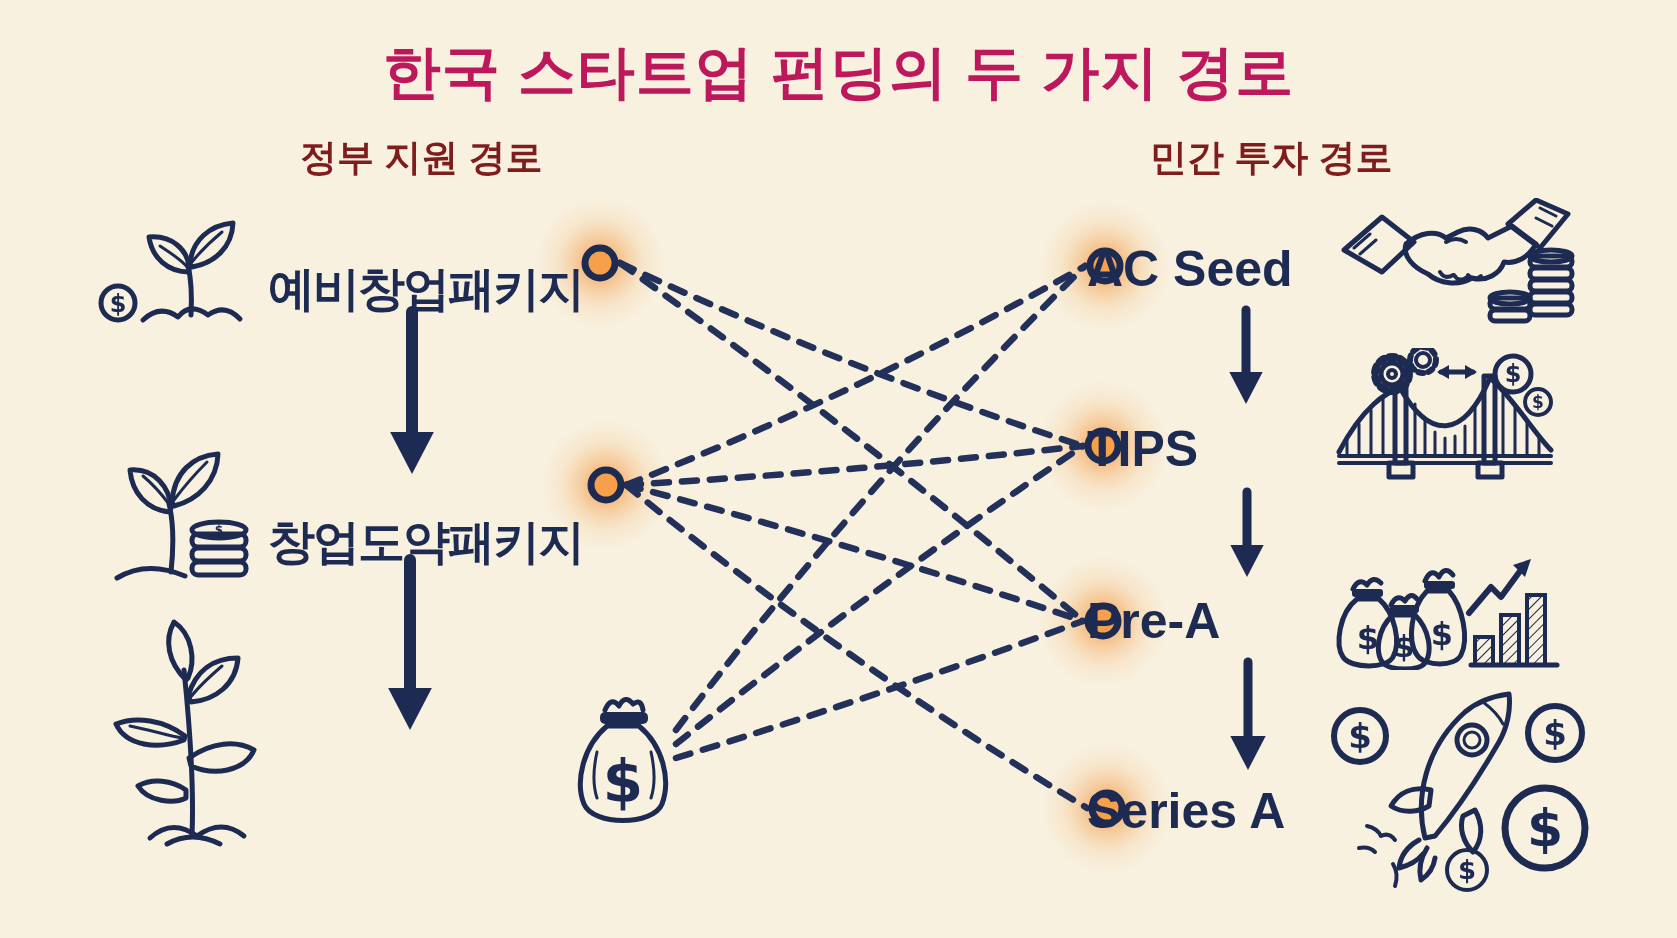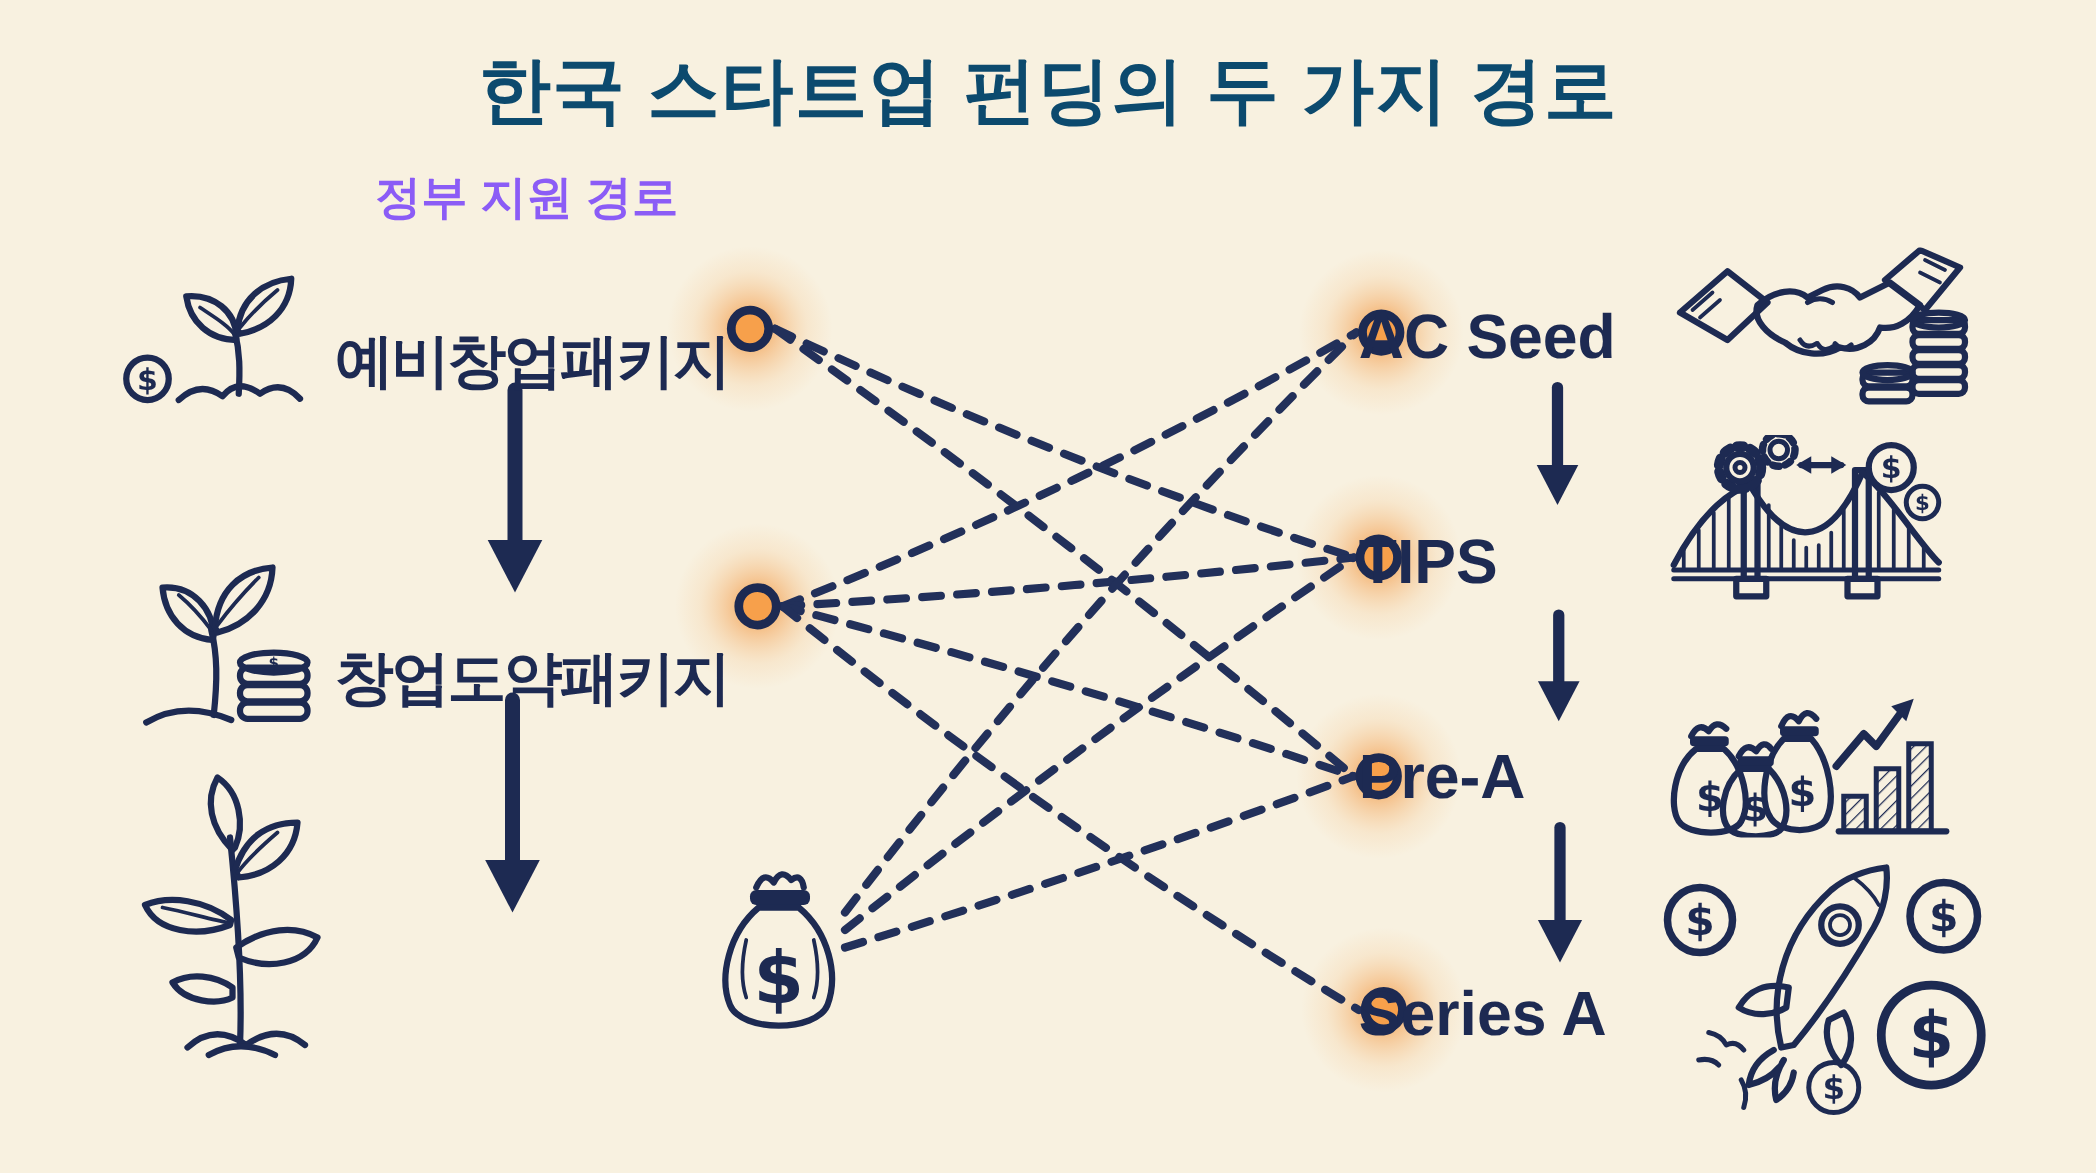--- a/index.html
+++ b/index.html
@@ -1,20 +1,20 @@
 <!DOCTYPE html>
 <html><head>
 <meta charset="utf-8">
 <style>
   html,body{margin:0;padding:0;background:#f8f1e0;}
   .canvas{position:relative;width:1677px;height:938px;background:#f8f1e0;overflow:hidden;
           font-family:"Liberation Sans","DejaVu Sans",sans-serif;color:#1d2a52;}
   .abs{position:absolute;}
-  .title{width:1677px;text-align:center;font-size:58px;font-weight:700;letter-spacing:1px;color:#0c4a6e;white-space:nowrap;}
-  .col-header{font-size:37px;font-weight:700;color:#8b5cf6;white-space:nowrap;}
+  .title{width:1677px;text-align:center;font-size:58px;font-weight:700;letter-spacing:1px;color:#be185d;white-space:nowrap;}
+  .col-header{font-size:37px;font-weight:700;color:#7f1d1d;white-space:nowrap;}
   .item-label{font-size:47px;font-weight:700;letter-spacing:-2px;color:#1d2a52;white-space:nowrap;margin-top:24px;}
   .stage-label{width:320px;text-align:left;font-size:50px;font-weight:700;color:#1d2a52;white-space:nowrap;}
   svg{display:block;}
   .s{stroke:#1d2a52;fill:none;stroke-width:5;stroke-linecap:round;stroke-linejoin:round;}
   .f{fill:#1d2a52;stroke:none;}
   .dollar{fill:#1d2a52;font-family:"DejaVu Sans","Liberation Sans",sans-serif;font-weight:700;text-anchor:middle;}
   #overlay{left:0;top:0;pointer-events:none;}
 </style>
 </head>
 <body>
@@ -58,20 +58,21 @@
       <circle cx="600" cy="263" r="15" fill="#f7a04b" stroke="#1d2a52" stroke-width="7"></circle>
       <circle cx="606" cy="485" r="15" fill="#f7a04b" stroke="#1d2a52" stroke-width="7"></circle>
       <circle cx="1105" cy="266" r="15" fill="#f7a04b" stroke="#1d2a52" stroke-width="7"></circle>
       <circle cx="1103" cy="446" r="15" fill="#f7a04b" stroke="#1d2a52" stroke-width="7"></circle>
       <circle cx="1103" cy="621" r="15" fill="#f7a04b" stroke="#1d2a52" stroke-width="7"></circle>
       <circle cx="1107" cy="808" r="15" fill="#f7a04b" stroke="#1d2a52" stroke-width="7"></circle>
     </svg>
 
   <div class="title abs" style="left:0;top:34px">한국 스타트업 펀딩의 두 가지 경로</div>
   <div class="col-header abs" style="left:300px;top:133px">정부 지원 경로</div>
+  <div class="col-header abs" style="left:1150px;top:133px">민간 투자 경로</div>
 
   <div class="item-label abs" style="left:268px;top:234px">예비창업패키지</div>
   <div class="item-label abs" style="left:268px;top:487px">창업도약패키지</div>
 
   <div class="stage-label abs" style="left:1087px;top:240px">AC Seed</div>
   <div class="stage-label abs" style="left:1087px;top:420px">TIPS</div>
   <div class="stage-label abs" style="left:1087px;top:592px">Pre-A</div>
   <div class="stage-label abs" style="left:1087px;top:782px">Series A</div>
 
   <div class="abs" style="left:88px;top:192px">

